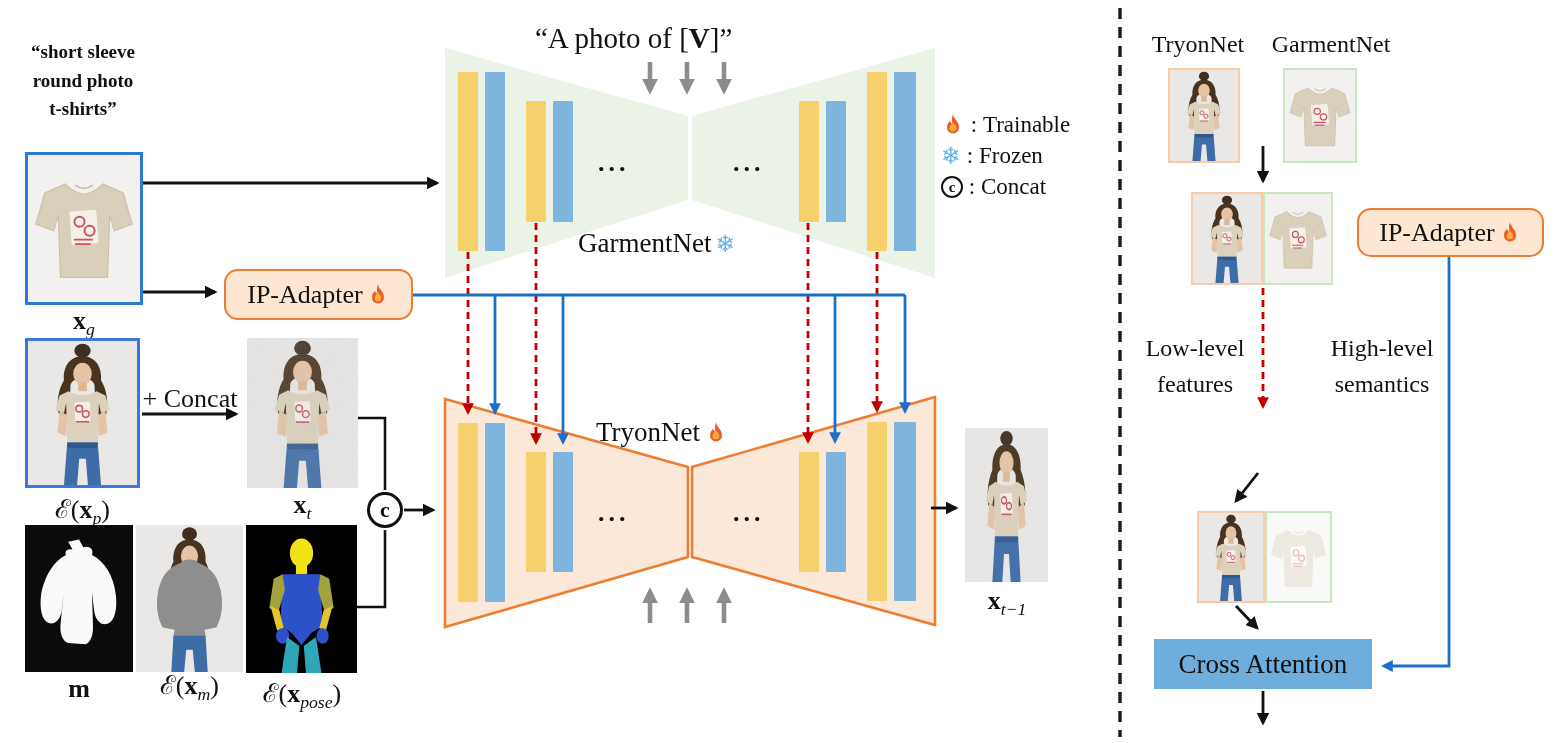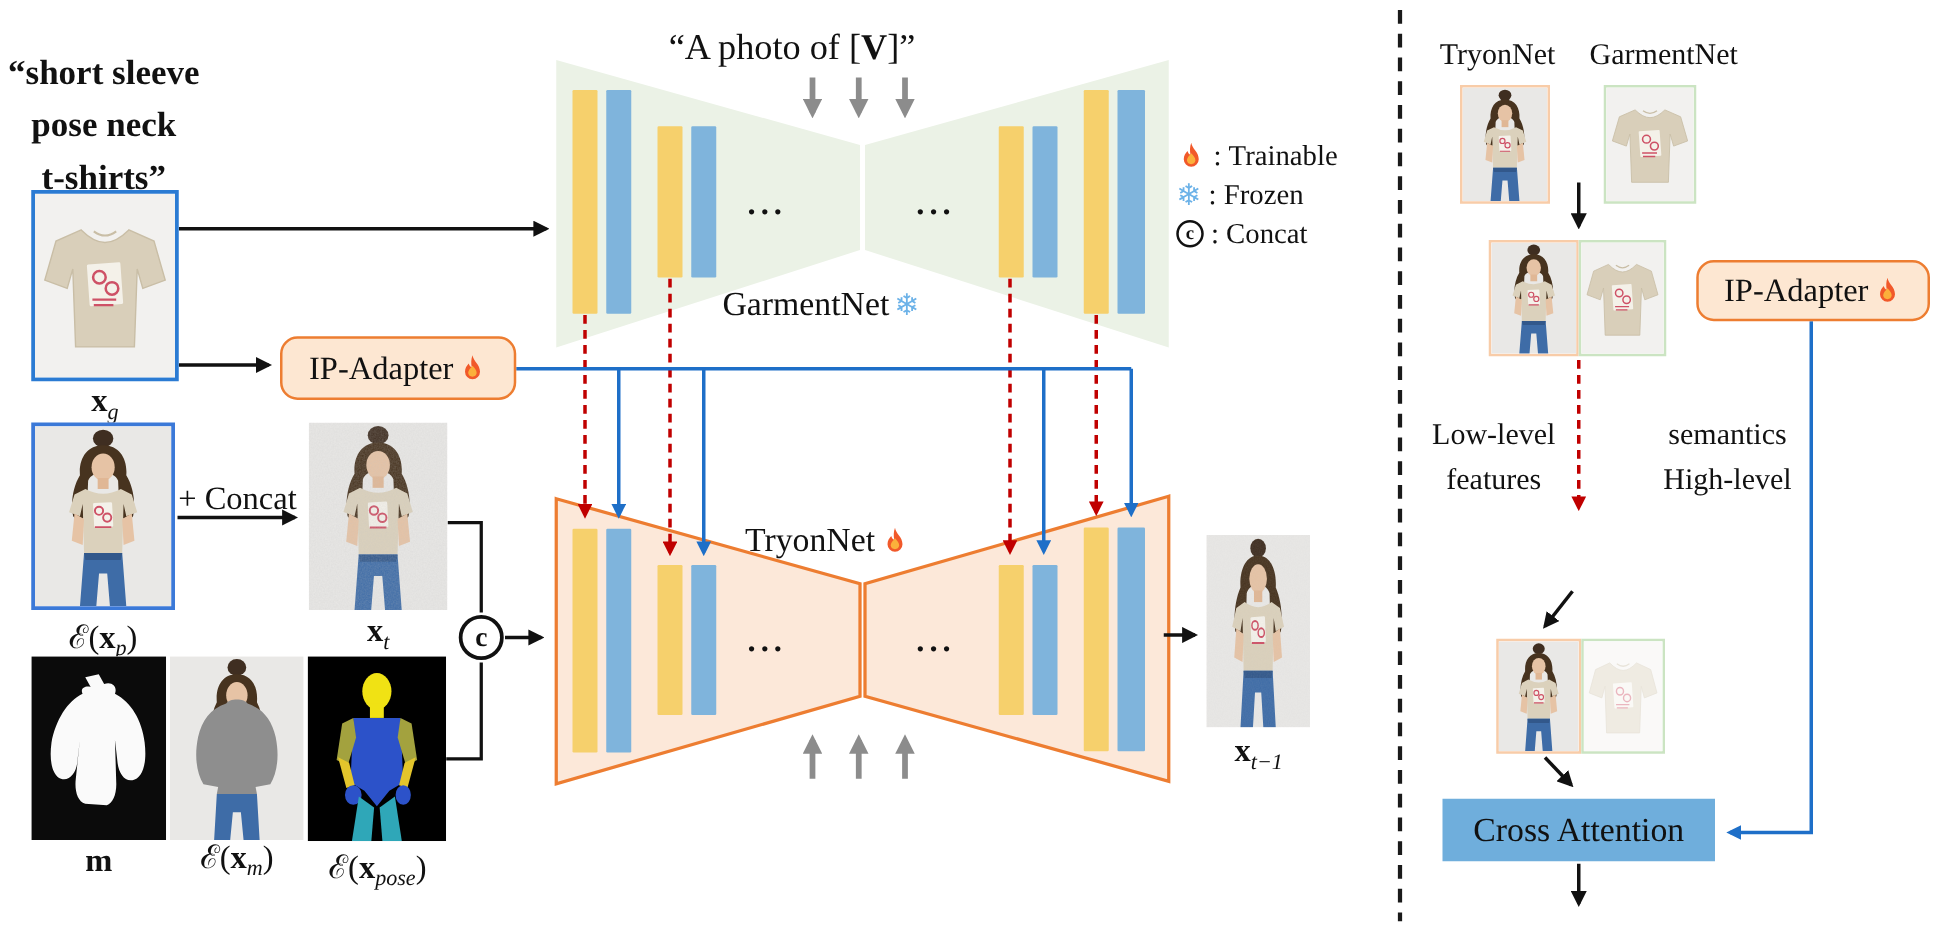--- a/index.html
+++ b/index.html
@@ -11,21 +11,21 @@
   .bar.y{background:var(--bar-yellow,#F6D06C);}
   .bar.b{background:var(--bar-blue,#7FB4DC);}
   .shape-garment{fill:var(--garment-fill,#EBF2E6);stroke:none;}
   .shape-tryon{fill:var(--tryon-fill,#FCE8D9);stroke:var(--accent-orange,#ED7D31);stroke-width:2.6px;}
   .k-line{stroke:#111;stroke-width:2.8;fill:none;}
   .k-thin{stroke:#111;stroke-width:2.6;fill:none;}
   .g-line{stroke:#8C8C8C;stroke-width:4.6;fill:none;}
   .r-line{stroke:var(--skip-red,#C00000);stroke-width:2.8;fill:none;stroke-dasharray:7 5;}
   .b-line{stroke:var(--skip-blue,#1E6FC8);stroke-width:2.8;fill:none;}
   .sep-line{stroke:#1a1a1a;stroke-width:3.4;fill:none;stroke-dasharray:11 8;}
-  .caption{font-weight:bold;font-size:28px;line-height:1.5;text-align:center;}
+  .caption{font-weight:bold;font-size:19px;line-height:1.5;text-align:center;}
   .prompt{font-size:29px;text-align:left;white-space:nowrap;}
   .bv{font-weight:bold;}
   .netlabel{font-size:27px;white-space:nowrap;display:flex;align-items:center;gap:4px;}
   .imglabel{font-size:26px;text-align:center;white-space:nowrap;}
   .mvar{font-weight:bold;}
   .imglabel sub,.coltxt sub{font-size:0.68em;font-style:italic;}
   .dots{font-size:26px;font-weight:bold;letter-spacing:4px;}
   .box{display:flex;align-items:center;justify-content:center;box-sizing:border-box;}
   .adapter{background:var(--adapter-fill,#FDE7D2);border:2.6px solid var(--accent-orange,#ED7D31);
            border-radius:14px;font-size:26px;gap:3px;}
@@ -177,21 +177,21 @@
       <path class="b-line" d="M835,295 V441" marker-end="url(#ah-b)"></path>
       <path class="b-line" d="M905,295 V411" marker-end="url(#ah-b)"></path>
       <path class="b-line" d="M1449,257 V666 H1384" marker-end="url(#ah-b)"></path>
     </g>
 
     <path class="sep-line" d="M1120,8 V737"></path>
   </svg>
 
   <div class="abs caption" style="left:2px;top:38px;width:162px;">
     <div>“short sleeve</div>
-    <div>pose neck</div>
+    <div>round photo</div>
     <div>t-shirts”</div>
   </div>
 
   <div class="img-frame" style="left:25px;top:152px;width:118px;height:153px;border:3px solid #2B7BD3;">
     <svg viewBox="0 0 100 132" preserveAspectRatio="none">
         <use href="#sym-shirt"></use>
       </svg>
   </div>
   <div class="abs imglabel" style="left:25px;top:306px;width:118px;">
     <span class="mvar">x</span><sub>g</sub>
@@ -351,22 +351,22 @@
     <svg class="flame">
         <use href="#sym-flame"></use>
       </svg>
   </div>
 
   <div class="abs coltxt" style="left:1129px;top:330px;width:132px;">
     <div>Low-level</div>
     <div>features</div>
   </div>
   <div class="abs coltxt" style="left:1316px;top:330px;width:132px;">
+    <div>High-level</div>
     <div>semantics</div>
-    <div>High-level</div>
   </div>
 
 
   <div class="img-frame" style="left:1197px;top:511px;width:68px;height:92px;border:2.5px solid #F8CCA8;">
     <svg viewBox="0 0 100 132" preserveAspectRatio="none">
         <use href="#sym-person"></use>
       </svg>
   </div>
   <div class="img-frame" style="left:1265px;top:511px;width:67px;height:92px;border:2.5px solid #CBE4C2;">
     <svg viewBox="0 0 100 132" preserveAspectRatio="none">

